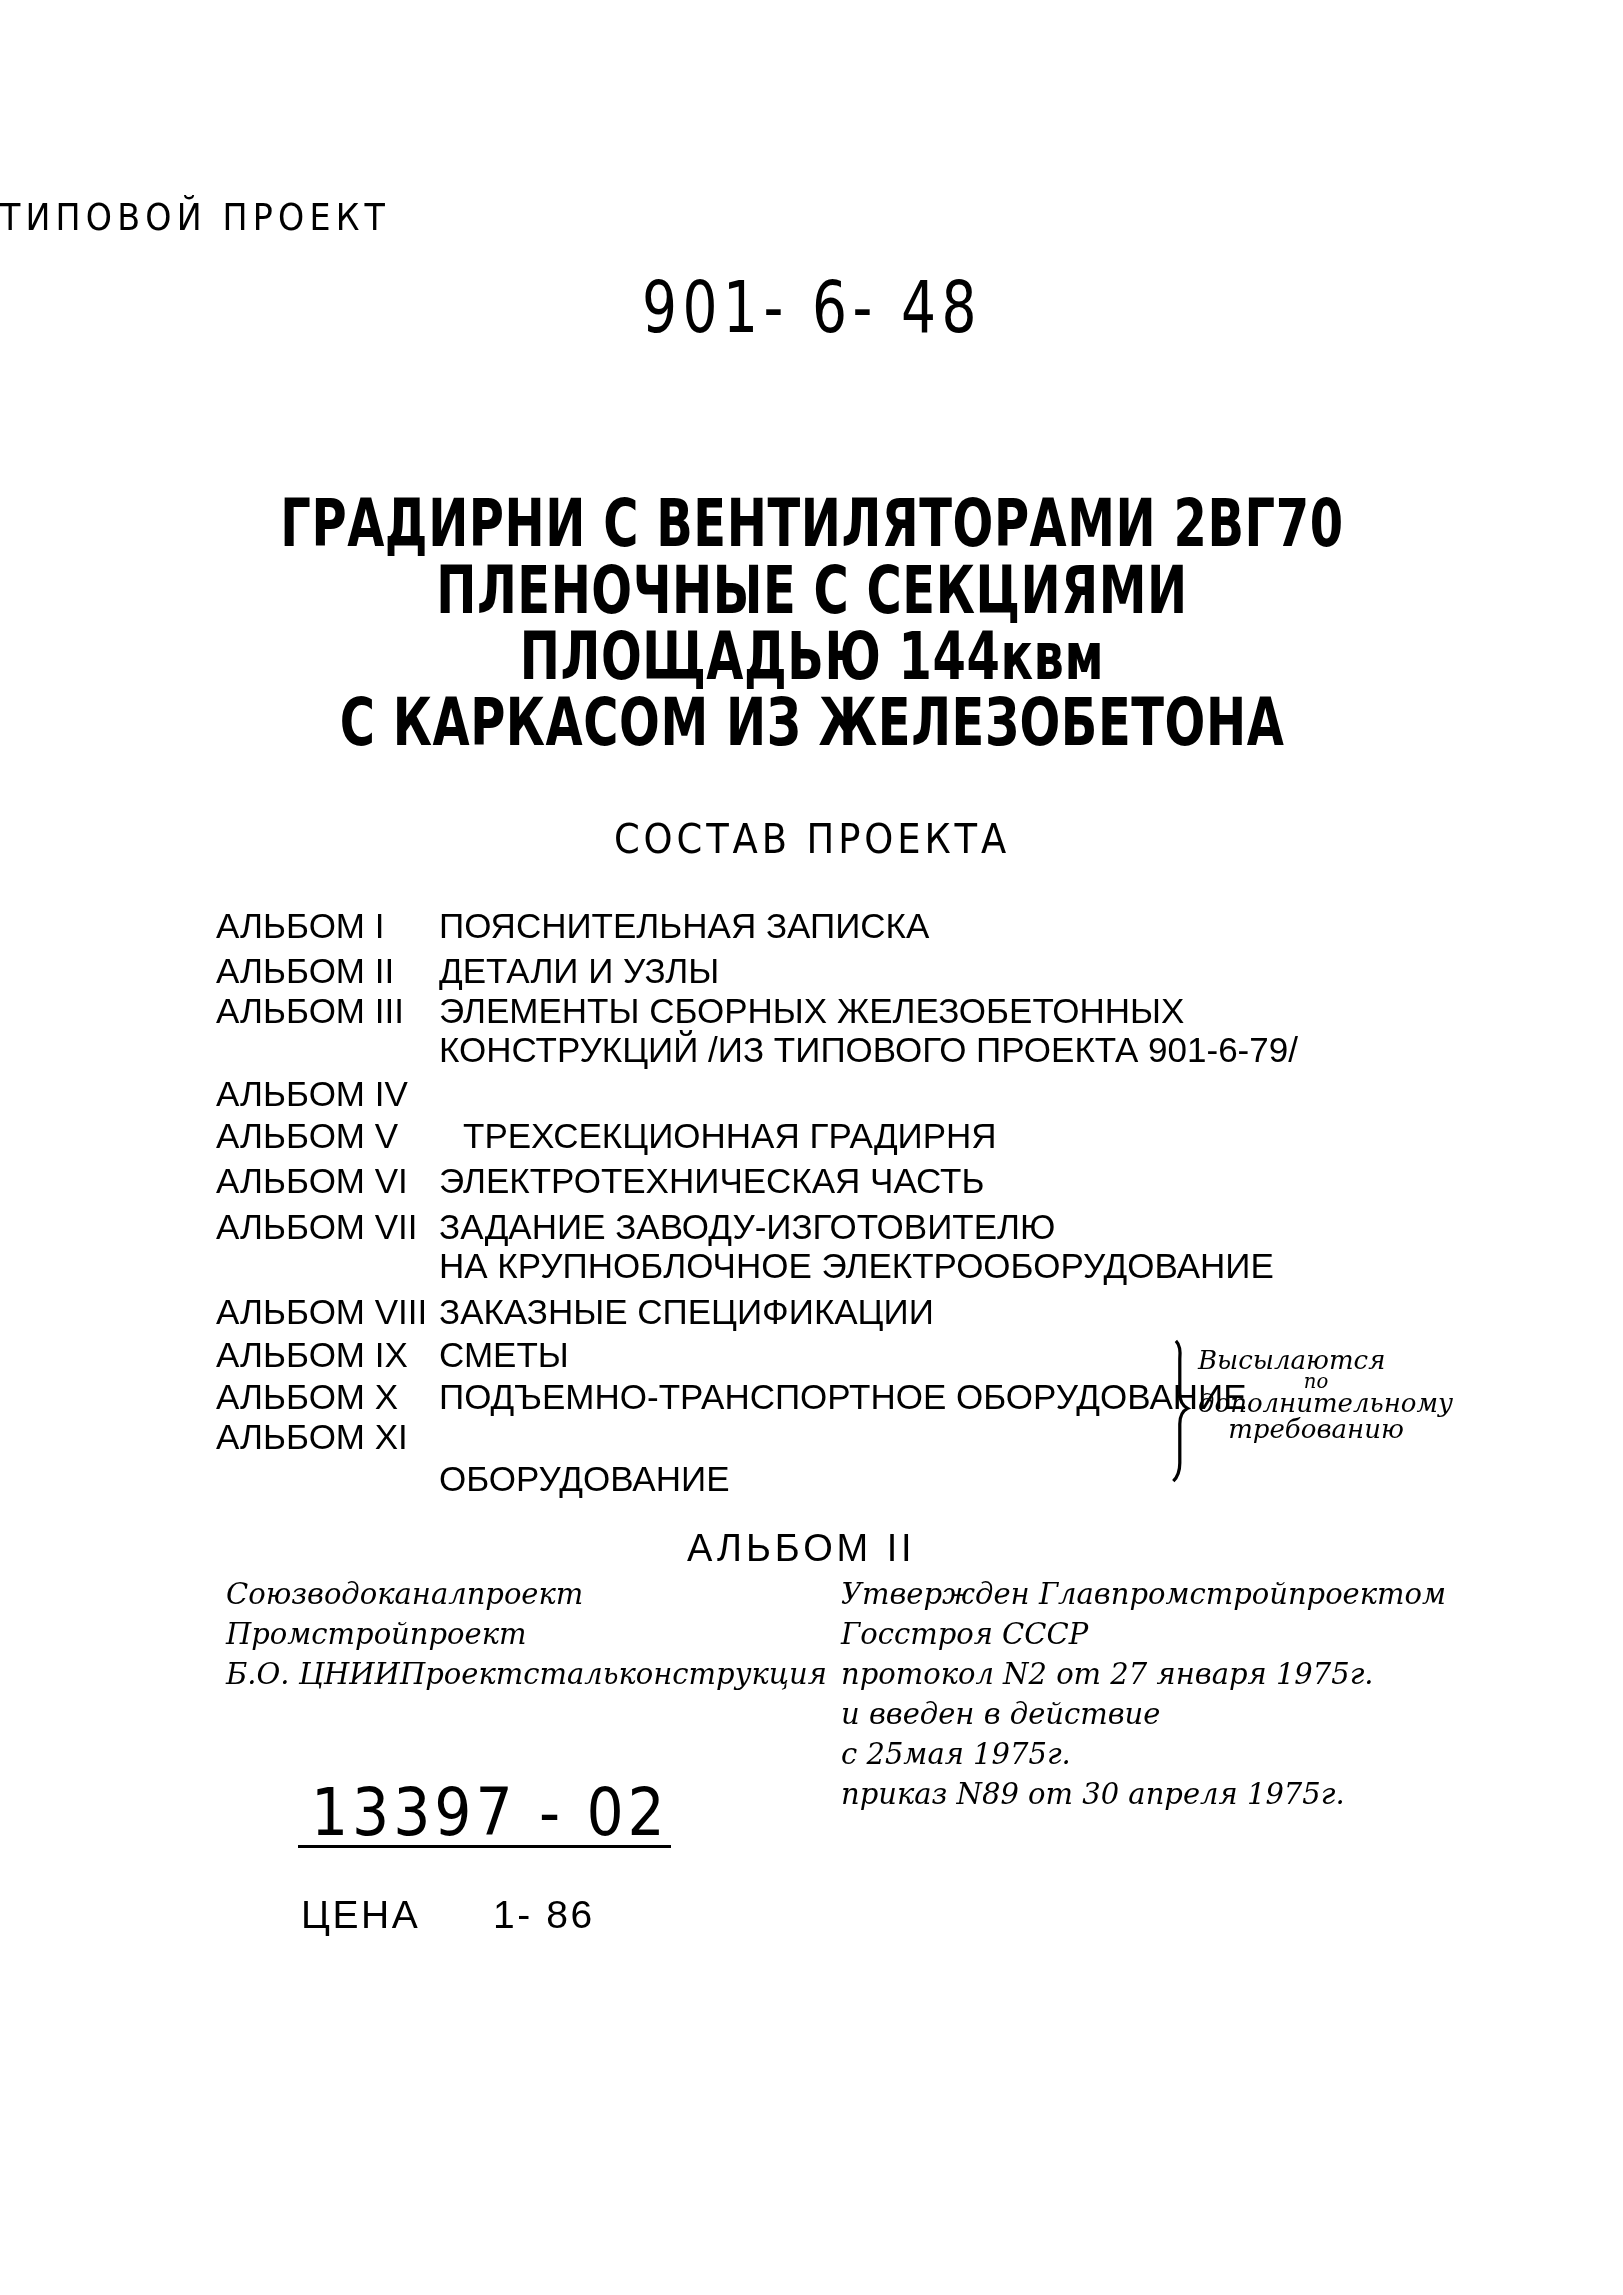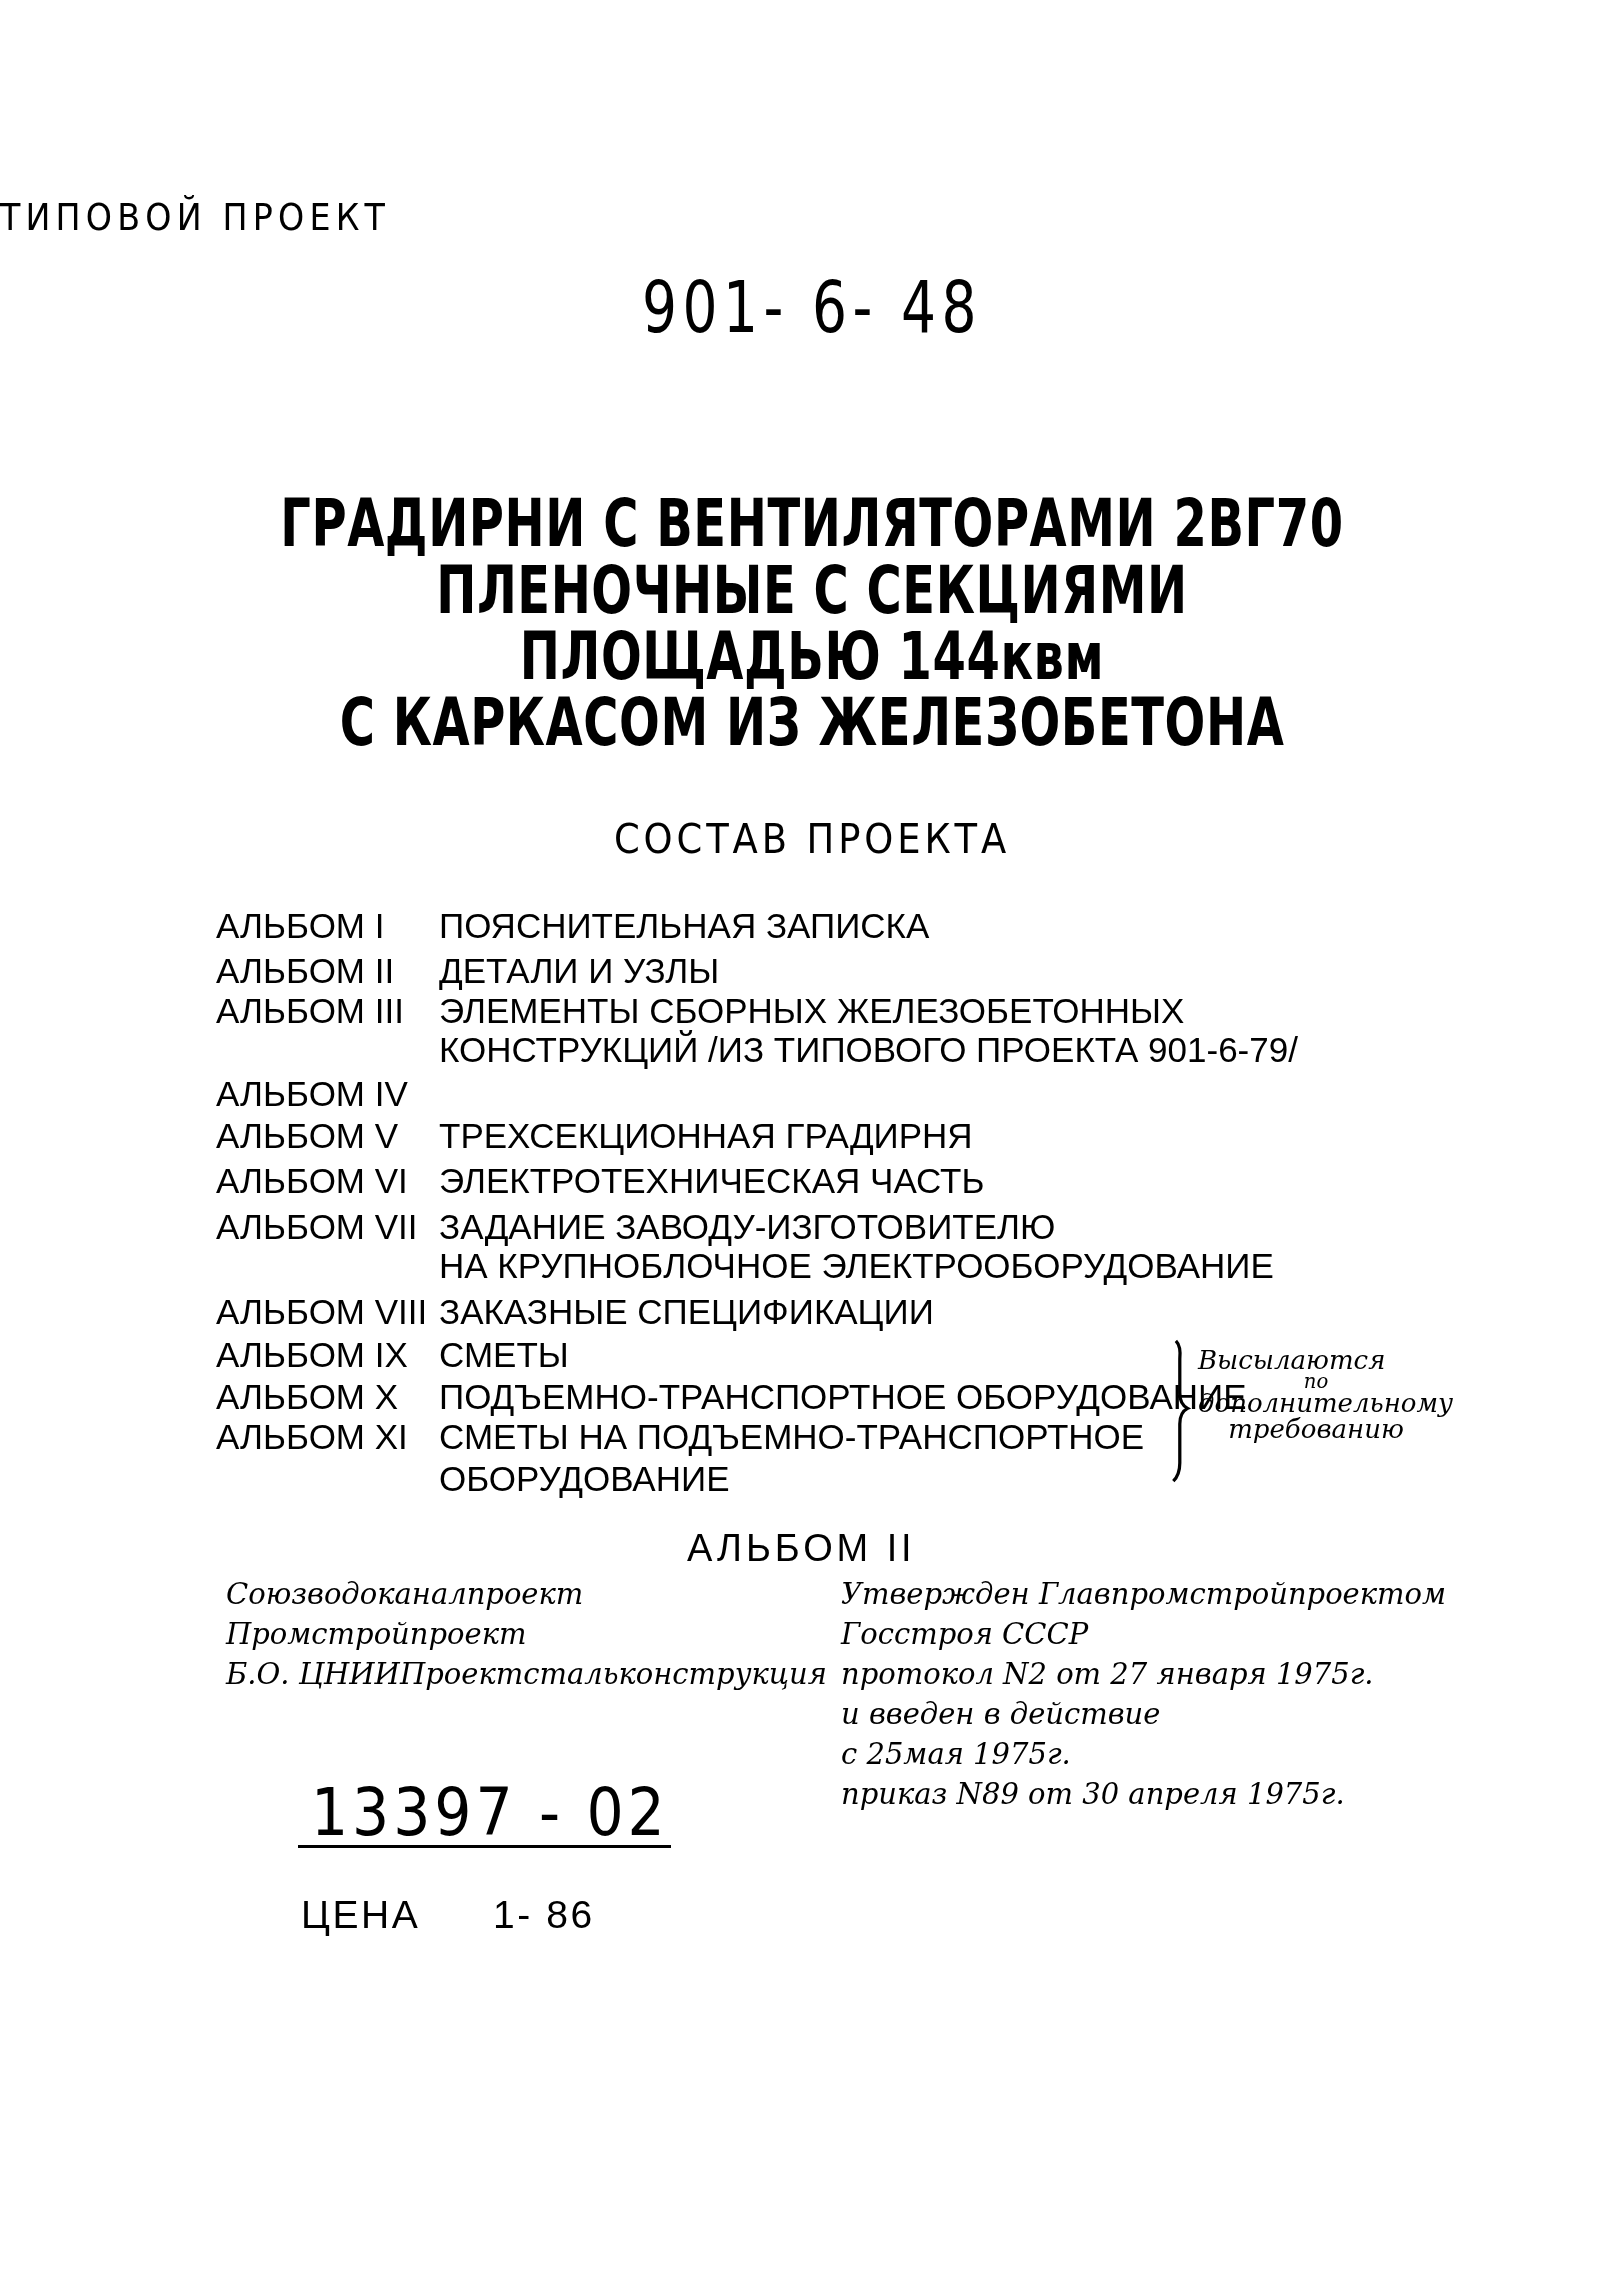--- a/index.html
+++ b/index.html
@@ -60,21 +60,21 @@
   <span class="album-text">ДЕТАЛИ И УЗЛЫ</span>
 </div>
 <div class="abs album-row narrow" style="top:962px;">
   <span class="album-label">АЛЬБОМ III</span>
   <span class="album-text">ЭЛЕМЕНТЫ СБОРНЫХ ЖЕЛЕЗОБЕТОННЫХ</span>
 </div>
 <div class="abs cont narrow" style="top:1001px;">КОНСТРУКЦИЙ /ИЗ  ТИПОВОГО  ПРОЕКТА 901-6-79/</div>
 <div class="abs album-row narrow" style="top:1045px;">
   <span class="album-label">АЛЬБОМ IV</span>
 </div>
-<div class="abs album-row narrow" style="top:1087px;">
+<div class="abs album-row narrow" style="top:1087px;gap:24px;">
   <span class="album-label">АЛЬБОМ V</span>
   <span class="album-text">ТРЕХСЕКЦИОННАЯ ГРАДИРНЯ</span>
 </div>
 <div class="abs album-row narrow" style="top:1132px;">
   <span class="album-label">АЛЬБОМ VI</span>
   <span class="album-text">ЭЛЕКТРОТЕХНИЧЕСКАЯ  ЧАСТЬ</span>
 </div>
 <div class="abs album-row narrow" style="top:1178px;">
   <span class="album-label">АЛЬБОМ VII</span>
   <span class="album-text">ЗАДАНИЕ ЗАВОДУ-ИЗГОТОВИТЕЛЮ</span>
@@ -87,21 +87,20 @@
 <div class="abs album-row narrow" style="top:1306px;">
   <span class="album-label">АЛЬБОМ IX</span>
   <span class="album-text">СМЕТЫ</span>
 </div>
 <div class="abs album-row narrow" style="top:1348px;">
   <span class="album-label">АЛЬБОМ X</span>
   <span class="album-text">ПОДЪЕМНО-ТРАНСПОРТНОЕ ОБОРУДОВАНИЕ</span>
 </div>
 <div class="abs album-row narrow" style="top:1388px;">
   <span class="album-label">АЛЬБОМ XI</span>
-  <span class="album-text">СМЕТЫ НА  ПОДЪЕМНО-ТРАНСПОРТНОЕ</span>
 </div>
 <div class="abs cont narrow" style="top:1430px;">ОБОРУДОВАНИЕ</div>
 
 <svg id="brace" class="abs" viewBox="0 0 40 220">
   <path d="M6 2 Q14 10 12 30 L12 82 Q12 100 24 106 Q12 112 12 130 L12 190 Q12 208 2 218" fill="none" stroke="#000" stroke-width="5"></path>
 </svg>
 <div id="note" class="abs script">
   <div style="text-align:left;">Высылаются</div>
   <div style="font-size:19.6px;line-height:17px;">по</div>
   <div>дополнительному</div>

